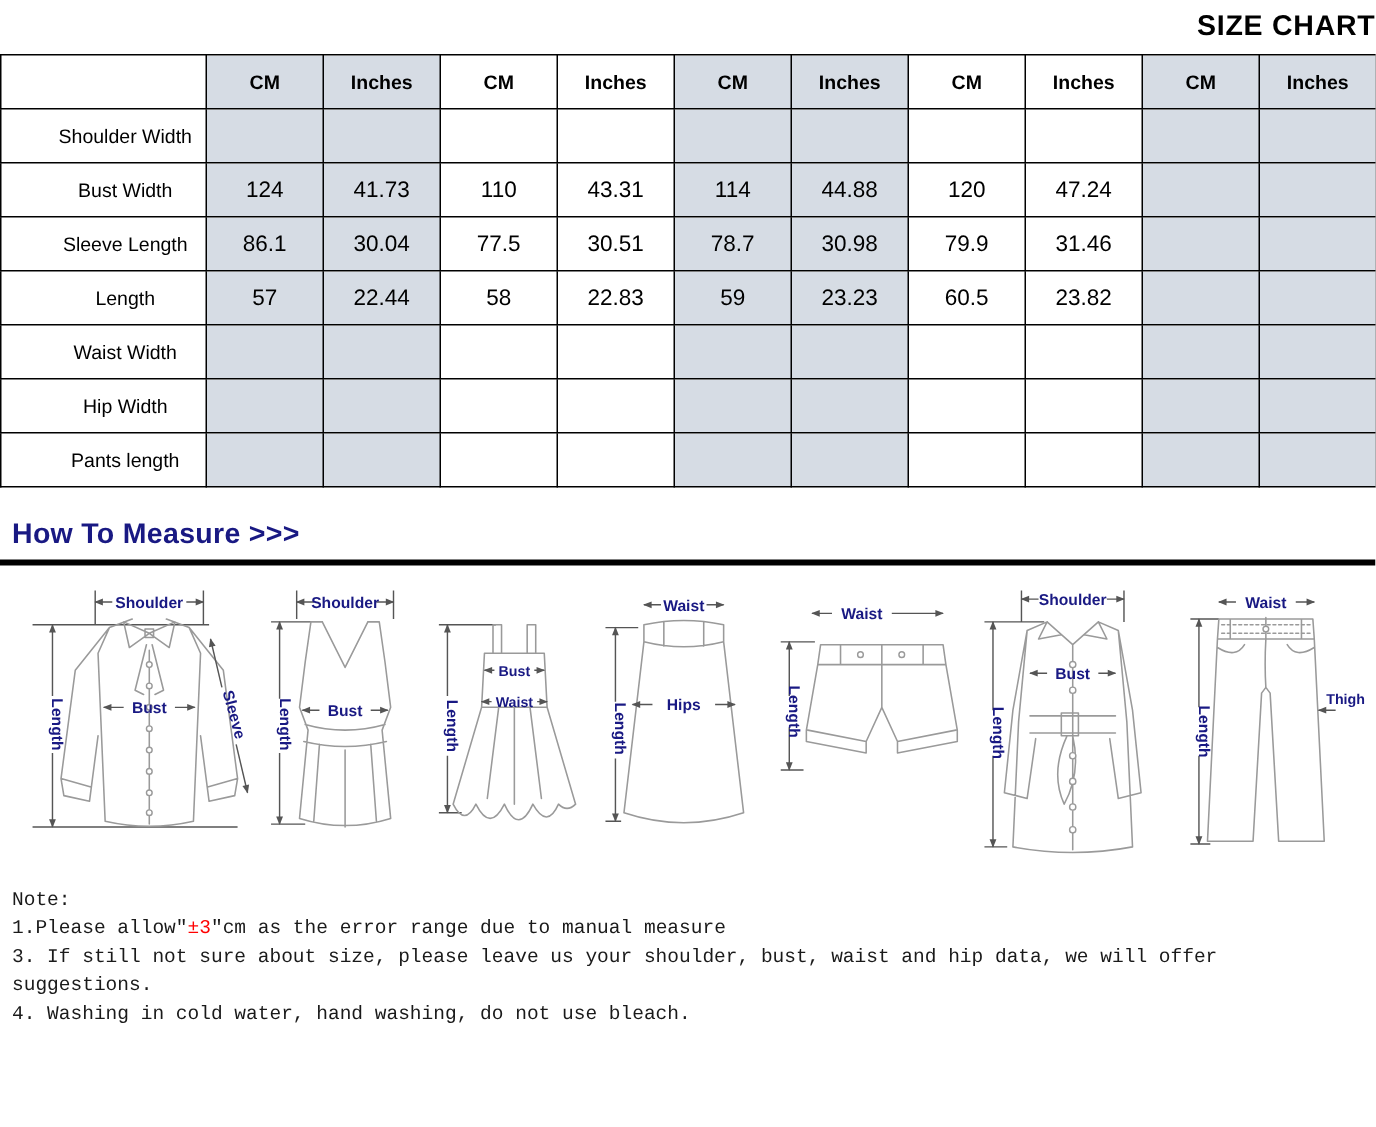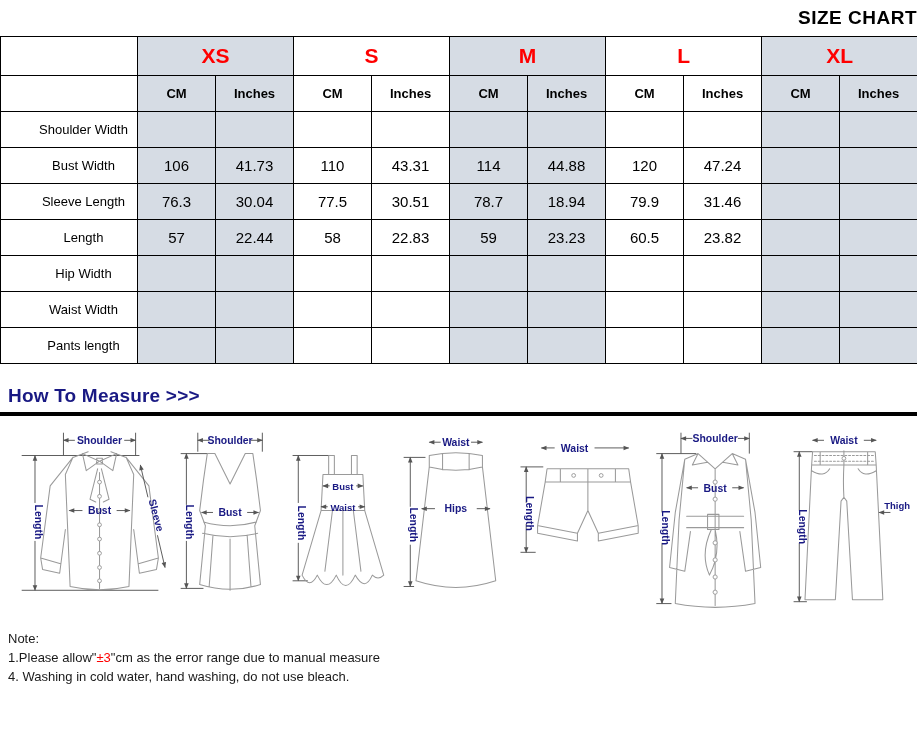--- a/index.html
+++ b/index.html
@@ -40,21 +40,21 @@
   .fig { display:block; }
   .fig text {
     font-family:"Liberation Sans", sans-serif;
     font-weight:bold; font-size:11px; fill:#191983;
   }
   .fig text.sm { font-size:10px; }
   .garment { fill:none; stroke:#9a9a9a; stroke-width:1.1; stroke-linejoin:round; stroke-linecap:round; }
   .dim { stroke:#555; stroke-width:1; fill:none; }
   .btn { fill:#fff; stroke:#9a9a9a; stroke-width:1; }
 
-  .notes { padding:8px 11px 0 8px; font-size:13px; line-height:19px; color:#1a1a1a; }
+  .notes { padding:8px 11px 0 8px; font-size:13px; line-height:19px; color:#1a1a1a;font-family:Liberation Mono, monospace; }
   .red { color:#ff0000; }
 </style>
 </head>
 <body>
 
 <div class="title">SIZE CHART</div>
 
 <table class="size-chart">
   <colgroup>
     <col class="c-label">
@@ -63,28 +63,20 @@
       <col class="c-size">
       <col class="c-size">
       <col class="c-size">
     <col class="c-size">
       <col class="c-size">
       <col class="c-size">
       <col class="c-size">
       <col class="c-size">
   </colgroup>
   <tbody>
-      <tr class="size-row">
-    <td></td>
-    <td colspan="2" class="sh">XS</td>
-    <td colspan="2">S</td>
-    <td colspan="2" class="sh">M</td>
-    <td colspan="2">L</td>
-    <td colspan="2" class="sh">XL</td>
-  </tr>
   <tr class="unit-row">
     <td></td>
     <td class="sh">CM</td>
     <td class="sh">Inches</td>
     <td>CM</td>
     <td>Inches</td>
     <td class="sh">CM</td>
     <td class="sh">Inches</td>
     <td>CM</td>
     <td>Inches</td>
@@ -99,72 +91,72 @@
     <td></td>
     <td class="sh"></td>
     <td class="sh"></td>
     <td></td>
     <td></td>
     <td class="sh"></td>
     <td class="sh"></td>
   </tr>
   <tr class="data-row">
     <td class="rowlabel">Bust Width</td>
-    <td class="sh">106</td>
+    <td class="sh">124</td>
     <td class="sh">41.73</td>
     <td>110</td>
     <td>43.31</td>
     <td class="sh">114</td>
     <td class="sh">44.88</td>
     <td>120</td>
     <td>47.24</td>
     <td class="sh"></td>
     <td class="sh"></td>
   </tr>
   <tr class="data-row">
     <td class="rowlabel">Sleeve Length</td>
-    <td class="sh">76.3</td>
+    <td class="sh">86.1</td>
     <td class="sh">30.04</td>
     <td>77.5</td>
     <td>30.51</td>
     <td class="sh">78.7</td>
-    <td class="sh">18.94</td>
+    <td class="sh">30.98</td>
     <td>79.9</td>
     <td>31.46</td>
     <td class="sh"></td>
     <td class="sh"></td>
   </tr>
   <tr class="data-row">
     <td class="rowlabel">Length</td>
     <td class="sh">57</td>
     <td class="sh">22.44</td>
     <td>58</td>
     <td>22.83</td>
     <td class="sh">59</td>
     <td class="sh">23.23</td>
     <td>60.5</td>
     <td>23.82</td>
     <td class="sh"></td>
     <td class="sh"></td>
   </tr>
   <tr class="data-row">
+    <td class="rowlabel">Waist Width</td>
+    <td class="sh"></td>
+    <td class="sh"></td>
+    <td></td>
+    <td></td>
+    <td class="sh"></td>
+    <td class="sh"></td>
+    <td></td>
+    <td></td>
+    <td class="sh"></td>
+    <td class="sh"></td>
+  </tr>
+  <tr class="data-row">
     <td class="rowlabel">Hip Width</td>
-    <td class="sh"></td>
-    <td class="sh"></td>
-    <td></td>
-    <td></td>
-    <td class="sh"></td>
-    <td class="sh"></td>
-    <td></td>
-    <td></td>
-    <td class="sh"></td>
-    <td class="sh"></td>
-  </tr>
-  <tr class="data-row">
-    <td class="rowlabel">Waist Width</td>
     <td class="sh"></td>
     <td class="sh"></td>
     <td></td>
     <td></td>
     <td class="sh"></td>
     <td class="sh"></td>
     <td></td>
     <td></td>
     <td class="sh"></td>
     <td class="sh"></td>
@@ -324,14 +316,15 @@
     <circle class="btn" cx="61" cy="33" r="2"></circle>
     <line class="dim" x1="110" y1="90" x2="98" y2="90" marker-end="url(#ah)"></line>
     <text class="sm" x="117" y="86" text-anchor="middle">Thigh</text>
   </svg>
 
 </div>
 
 <div class="notes">
   <div>Note:</div>
   <div><span>1.Please allow"</span><span class="red">±3</span><span>"cm as the error range due to manual measure</span></div>
+  <div>3. If still not sure about size, please leave us your shoulder, bust, waist and hip data, we will offer suggestions.</div>
   <div>4. Washing in cold water, hand washing, do not use bleach.</div>
 </div>
 
 </body></html>

